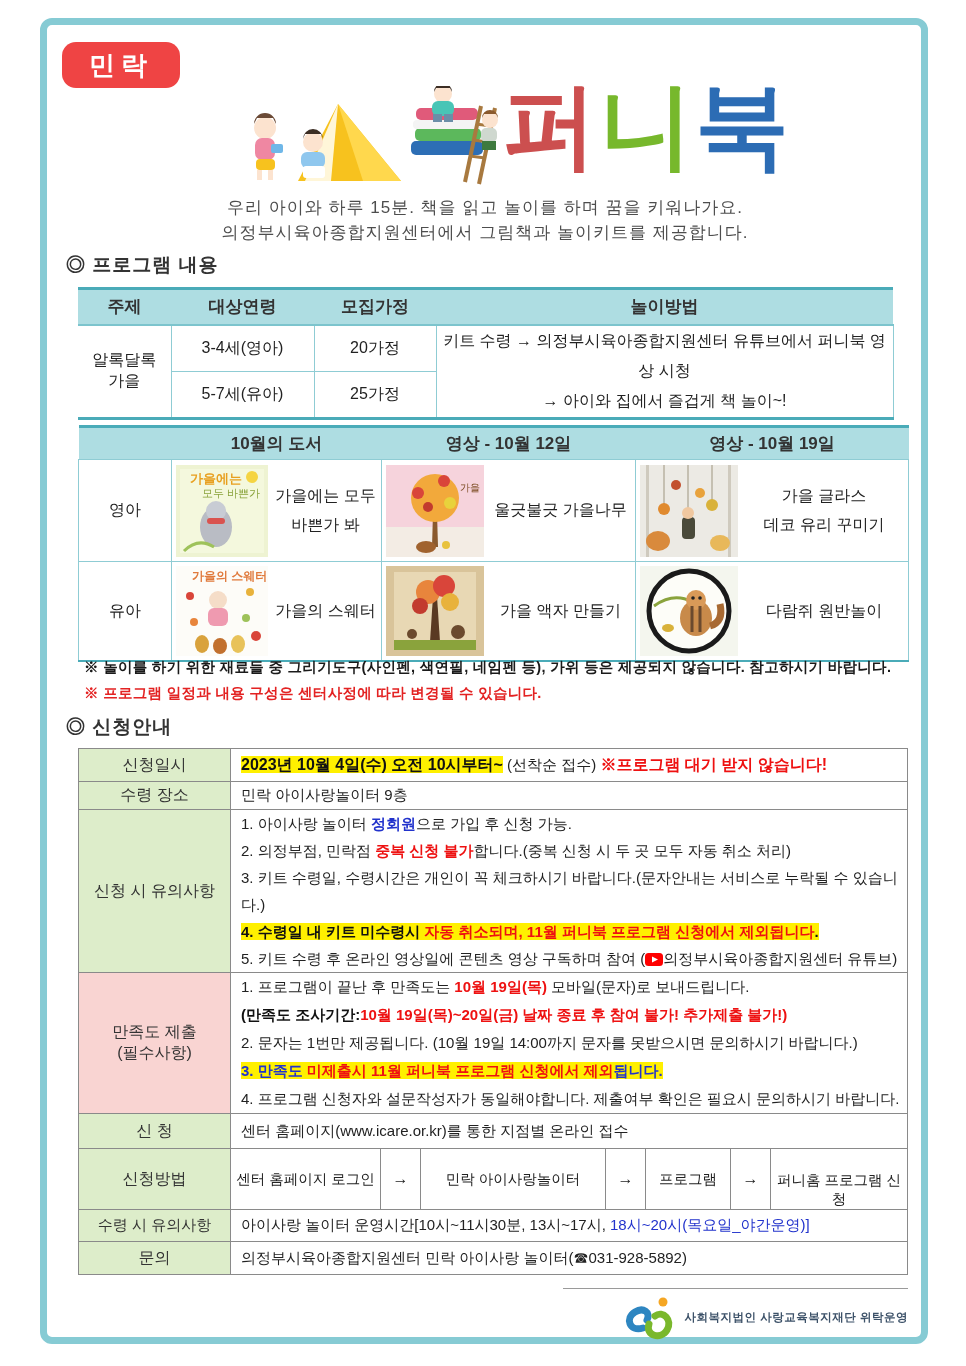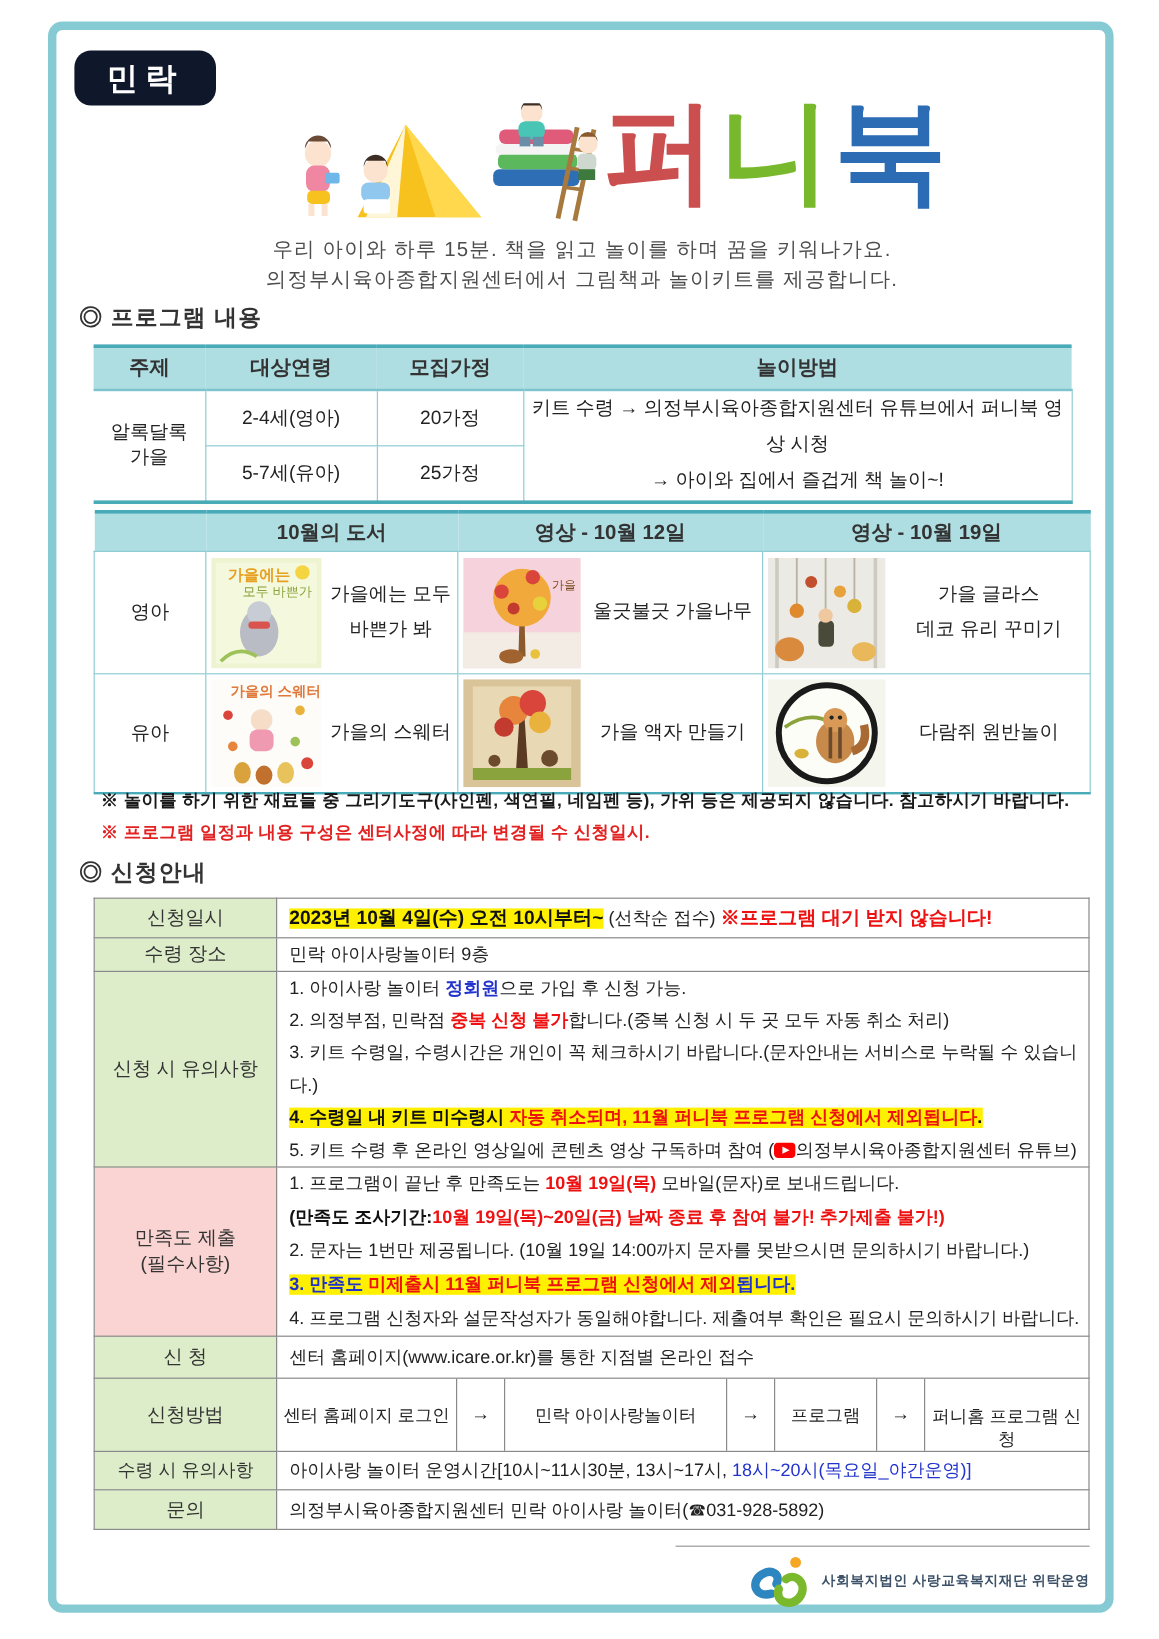--- a/index.html
+++ b/index.html
@@ -3,21 +3,21 @@
 <meta charset="utf-8">
 <style>
   * { margin:0; padding:0; box-sizing:border-box; }
   html,body { width:966px; height:1366px; background:#ffffff; font-family:"Liberation Sans", sans-serif; }
   body { position:relative; overflow:hidden; }
 
   .frame { position:absolute; left:40px; top:18px; width:888px; height:1326px;
            border:7px solid #86cbd4; border-radius:12px; background:#fff; }
 
   .badge { position:absolute; left:62px; top:42px; width:118px; height:46px;
-           background:#0f172a; border-radius:14px; color:#fff; font-size:26px; font-weight:800;
+           background:#ef4444; border-radius:14px; color:#fff; font-size:26px; font-weight:800;
            display:flex; align-items:center; justify-content:center; letter-spacing:6px; }
 
   .hero-illustration { position:absolute; left:243px; top:86px; }
   .main-title { position:absolute; left:503px; top:74px; font-size:94px; font-weight:800; line-height:1.1; letter-spacing:2px; }
   .t-red { color:#cc4f4f; } .t-green { color:#77b82c; } .t-blue { color:#2c6cb4; }
 
   .subtitle { position:absolute; left:120px; width:730px; text-align:center; color:#4d4d4d;
               font-size:17px; letter-spacing:1px; }
   .sub1 { top:196px; } .sub2 { top:221px; }
 
@@ -151,21 +151,21 @@
       <th>모집가정</th>
       <th>놀이방법</th>
     </tr>
   </thead>
   <tbody>
     <tr>
       <td rowspan="2" class="no-lr">
         <div>알록달록</div>
         <div>가을</div>
       </td>
-      <td>2-4세(영아)</td>
+      <td>3-4세(영아)</td>
       <td>20가정</td>
       <td rowspan="2" class="method-cell">
         <div>키트 수령 → 의정부시육아종합지원센터 유튜브에서 퍼니북 영상 시청</div>
         <div>→ 아이와 집에서 즐겁게 책 놀이~!</div>
       </td>
     </tr>
     <tr>
       <td>5-7세(유아)</td>
       <td>25가정</td>
     </tr>
@@ -306,21 +306,21 @@
             <ellipse cx="28" cy="62" rx="6" ry="4" fill="#d9b23a"></ellipse>
           </svg>
           <div class="cell-text">다람쥐 원반놀이</div>
         </div>
       </td>
     </tr>
   </tbody>
 </table>
 
 <div class="note note1">※ 놀이를 하기 위한 재료들 중 그리기도구(사인펜, 색연필, 네임펜 등), 가위 등은 제공되지 않습니다. 참고하시기 바랍니다.</div>
-<div class="note note2">※ 프로그램 일정과 내용 구성은 센터사정에 따라 변경될 수 신청일시.</div>
+<div class="note note2">※ 프로그램 일정과 내용 구성은 센터사정에 따라 변경될 수 있습니다.</div>
 
 <div class="sec-head apply">◎ 신청안내</div>
 
 <table class="apply-table">
   <tbody>
   <tr>
     <td class="lbl" style="height:33px">신청일시</td>
     <td class="val">
       <span class="hl-y dk" style="font-size:16px">2023년 10월 4일(수) 오전 10시부터~</span><span> (선착순 접수) </span><span class="red" style="font-size:16px">※프로그램 대기 받지 않습니다!</span>
     </td>

